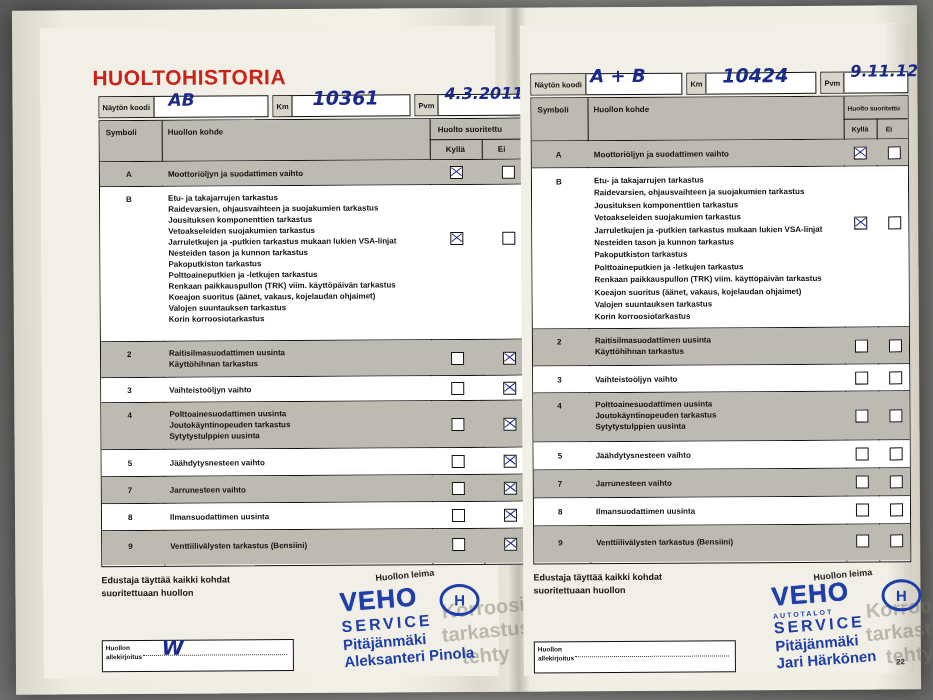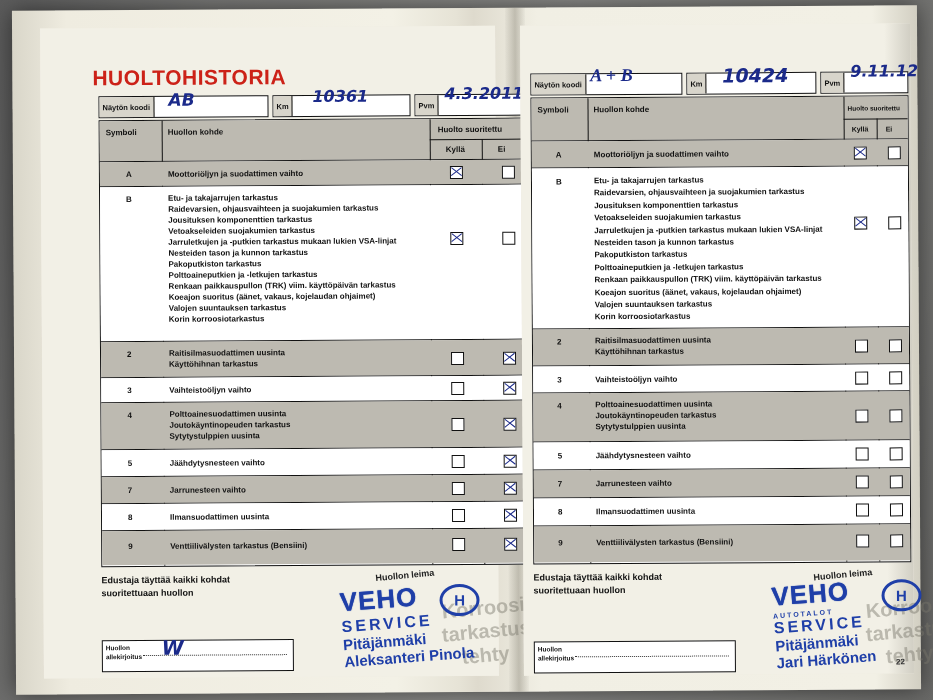--- a/index.html
+++ b/index.html
@@ -116,21 +116,21 @@
       <h1 class="title">HUOLTOHISTORIA</h1>
 
       <div class="hbox" style="left:58px;top:68px;width:168px;">
         <span class="lbl">Näytön koodi</span>
       </div>
       <span class="hand" style="left:128px;top:62px;font-size:17px;">AB</span>
 
       <div class="hbox" style="left:232px;top:68px;width:136px;">
         <span class="lbl">Km</span>
       </div>
-      <span class="hand" style="left:272px;top:60px;font-size:16px;">10361</span>
+      <span class="hand" style="left:272px;top:60px;font-size:19px;">10361</span>
 
       <div class="hbox" style="left:374px;top:68px;width:112px;">
         <span class="lbl">Pvm</span>
       </div>
       <span class="hand" style="left:404px;top:58px;font-size:16px;">4.3.2011</span>
 
       <div class="tbl" style="left:58px;top:92px;width:428px;height:445px;">
 
         <div class="rowband band-dark" style="top:0;height:40px;"></div>
         <div class="hline" style="top:40px;"></div>
@@ -257,21 +257,21 @@
       <span class="hand" style="left:118px;top:608px;font-size:20px;">W</span>
     </div>
 
     <div class="page pageR">
       <div class="sheet"></div>
       <div class="corner"></div>
 
       <div class="hbox" style="left:10px;top:48px;width:150px;">
         <span class="lbl">Näytön koodi</span>
       </div>
-      <span class="hand" style="left:70px;top:40px;font-size:18px;font-family:Liberation Serif, serif;">A + B</span>
+      <span class="hand" style="left:70px;top:40px;font-size:18px;">A + B</span>
 
       <div class="hbox" style="left:166px;top:48px;width:128px;">
         <span class="lbl">Km</span>
       </div>
       <span class="hand" style="left:202px;top:40px;font-size:19px;">10424</span>
 
       <div class="hbox" style="left:300px;top:48px;width:86px;">
         <span class="lbl">Pvm</span>
       </div>
       <span class="hand" style="left:330px;top:38px;font-size:16px;">9.11.12</span>

